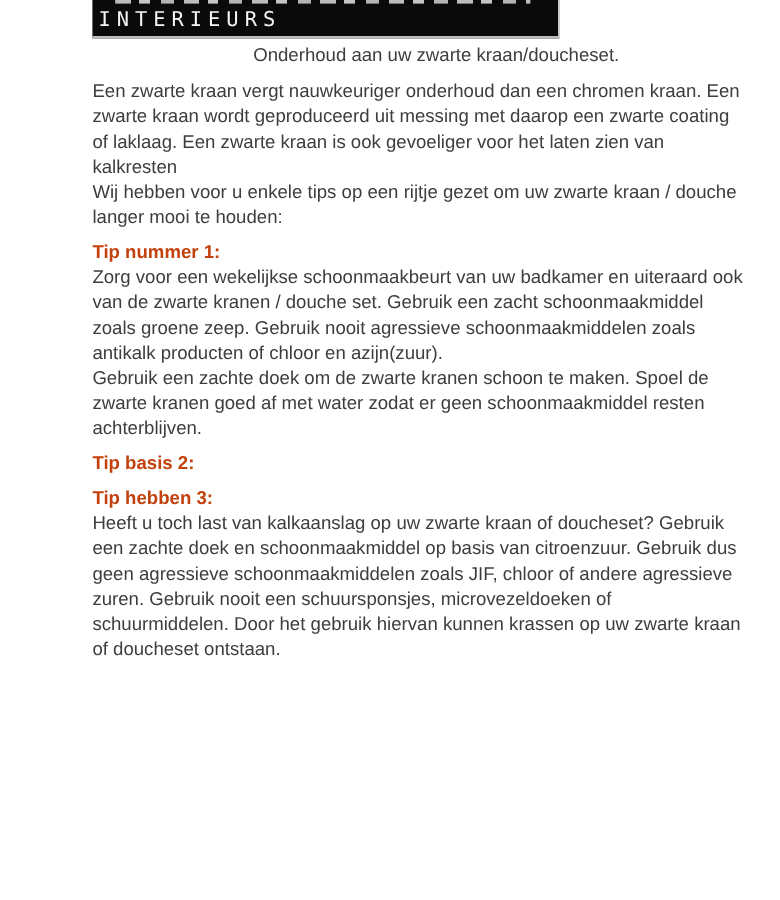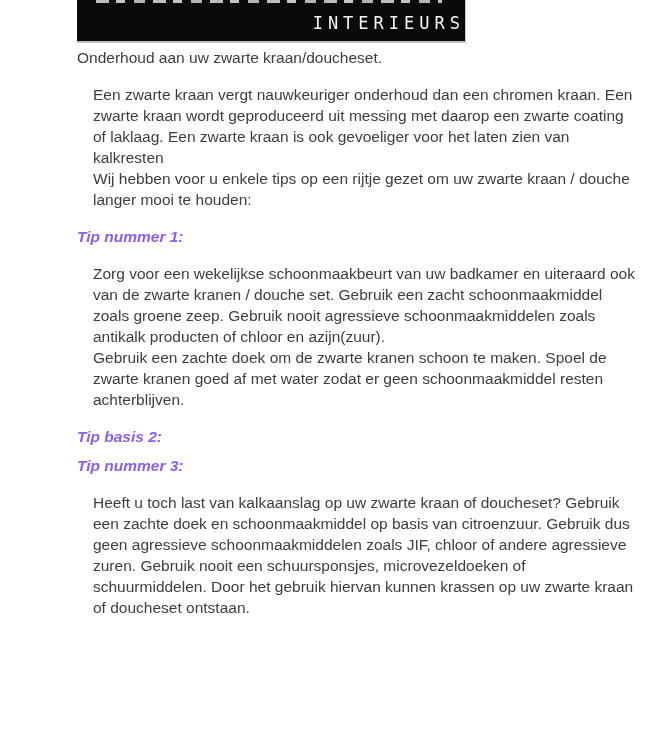--- a/index.html
+++ b/index.html
@@ -11,28 +11,28 @@
     width: 650px;
     height: 750px;
     font-family: "Liberation Sans", sans-serif;
     color: #3d3d3d;
     overflow: hidden;
   }
   .banner {
     position: relative;
     margin-left: 77px;
     width: 389px;
-    height: 43px;
+    height: 32px;
     box-sizing: border-box;
     background: #0a0a0a;
     border-bottom: 2px solid #bdbdbd;
     border-right: 1px solid #c6c6c6;
     display: flex;
     align-items: center;
-    justify-content: flex-end;
+    justify-content: flex-start;
   }
   .banner-wordmark {
     color: #f5f5f5;
     font-family: "DejaVu Sans Mono", monospace;
     font-size: 17px;
     font-weight: 500;
     letter-spacing: 5px;
     padding-top: 4px;
     padding-left: 5px; 
     white-space: pre;
@@ -57,33 +57,33 @@
   }
   .content {
     margin: 4px 0 0 77px;
     font-size: 15.5px;
     line-height: 21px;
     color: #3d3d3d;
   }
   .doc-title {
     margin: 0 0 9px 0;
     white-space: pre;
+    text-align: center;
   }
   .para {
-    margin: 16px;
+    margin: 0;
     white-space: pre;
   }
   .tip {
     margin-top: 8px;
   }
   .tip-heading {
     font-weight: bold;
-    color: #8b5cf6;
+    color: #c2410c;
     white-space: pre;
-    font-style: italic;
   }
 </style>
 </head>
 <body>
 
 <div class="banner">
   <div class="logo-fragments"></div>
   <div class="banner-wordmark">INTERIEURS</div>
 </div>
 
@@ -107,21 +107,21 @@
 Gebruik een zachte doek om de zwarte kranen schoon te maken. Spoel de
 zwarte kranen goed af met water zodat er geen schoonmaakmiddel resten
 achterblijven.</p>
   </div>
 
   <div class="tip">
     <div class="tip-heading">Tip basis 2:</div>
   </div>
 
   <div class="tip">
-    <div class="tip-heading">Tip nummer 3:</div>
+    <div class="tip-heading">Tip hebben 3:</div>
     <p class="para">Heeft u toch last van kalkaanslag op uw zwarte kraan of doucheset? Gebruik
 een zachte doek en schoonmaakmiddel op basis van citroenzuur. Gebruik dus
 geen agressieve schoonmaakmiddelen zoals JIF, chloor of andere agressieve
 zuren. Gebruik nooit een schuursponsjes, microvezeldoeken of
 schuurmiddelen. Door het gebruik hiervan kunnen krassen op uw zwarte kraan
 of doucheset ontstaan.</p>
   </div>
 
 </div>
 

